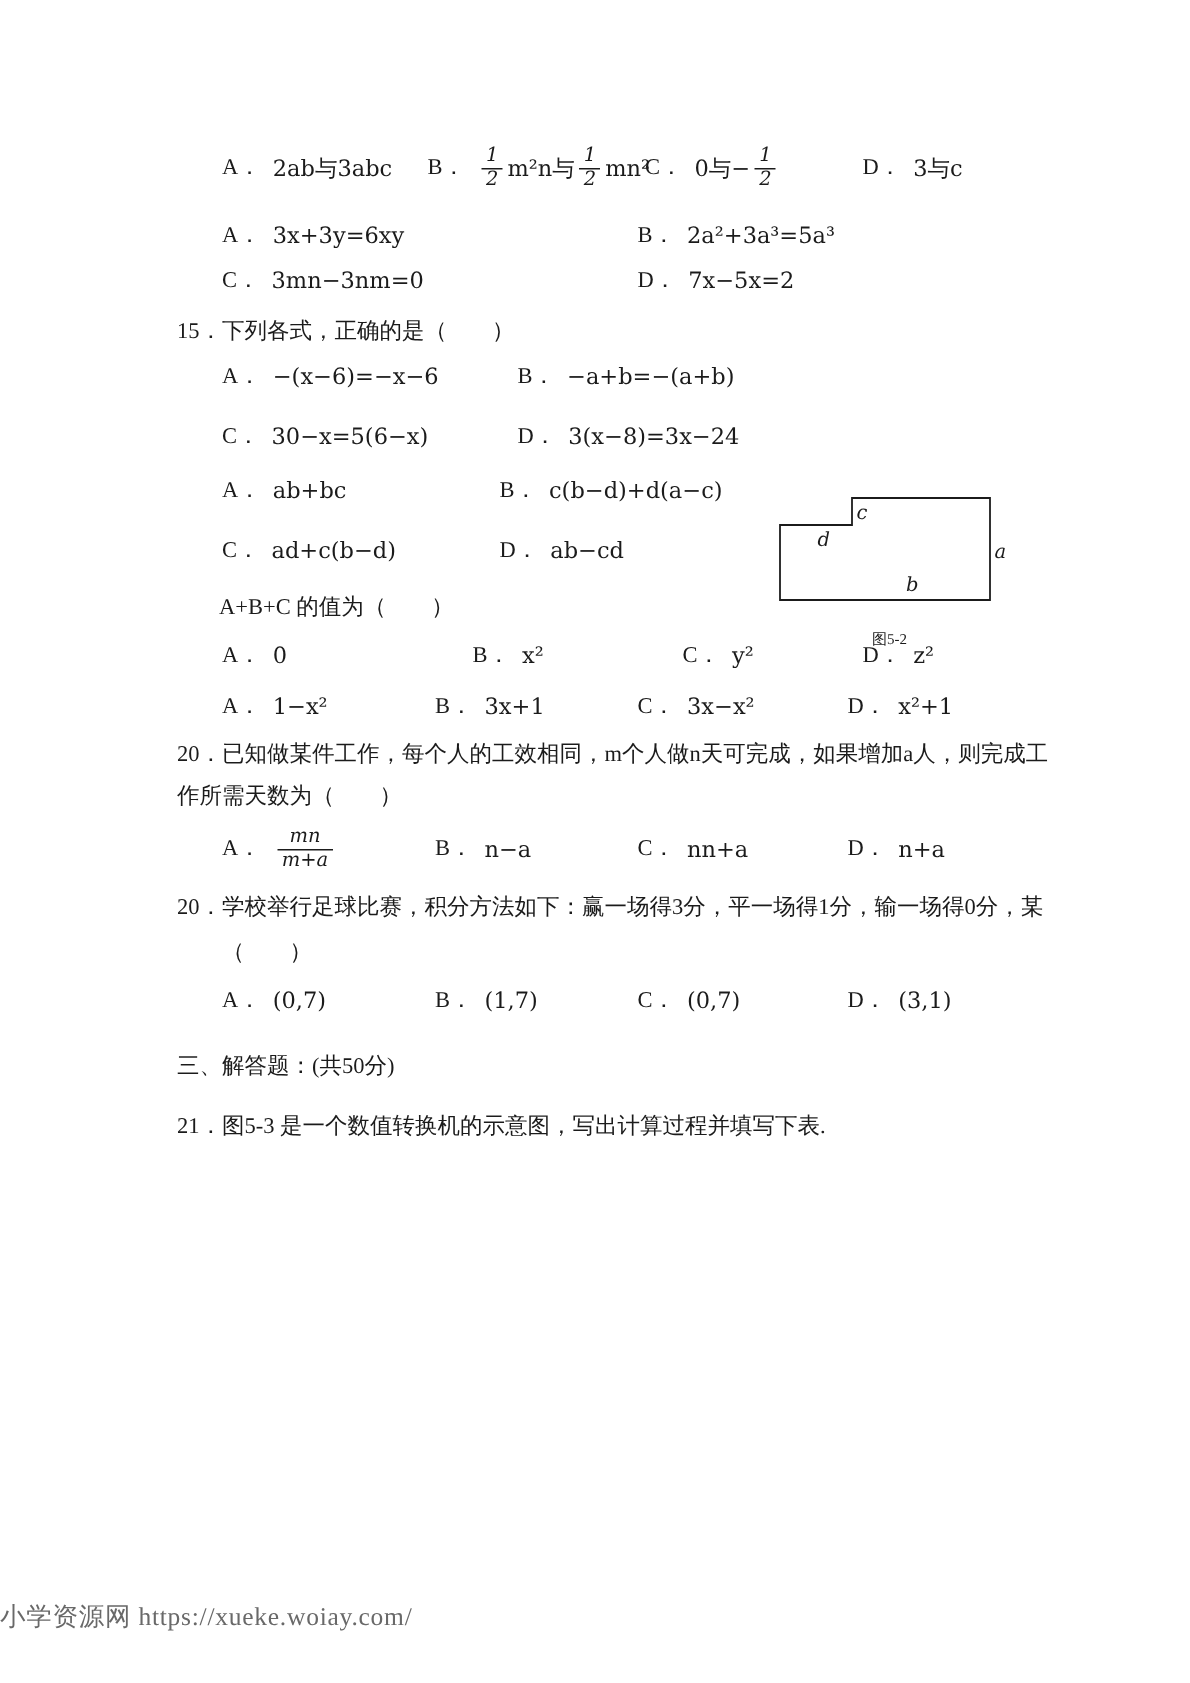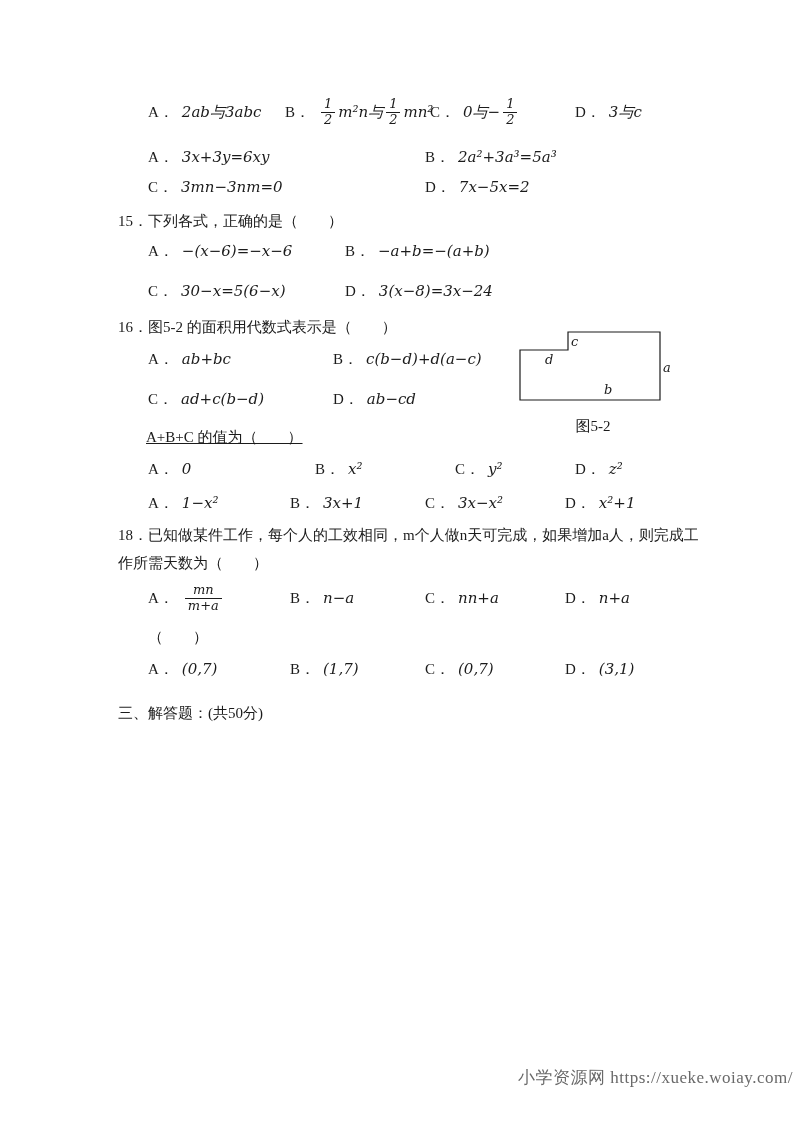--- a/index.html
+++ b/index.html
@@ -8,42 +8,42 @@
     position:relative;
     width:793px; height:1122px;
     background:#ffffff;
     font-family:"Liberation Serif","DejaVu Serif",serif;
     color:#1b1b1b;
     font-size:15px;
     overflow:hidden;
   }
   .content { position:absolute; left:118px; top:90px; width:562px; }
   .line { line-height:22px; white-space:nowrap; }
-  .m { font-style:italic; font-family:"DejaVu Serif",serif; }
+  .m { font-family:"DejaVu Serif",serif; }
   .olab { margin-right:8px; display:inline-block; }
   .opts { padding-left:30px; display:flex; align-items:center; line-height:22px; }
   .opt { display:inline-flex; align-items:center; white-space:nowrap; }
   .w137{width:137px} .w145{width:145px} .w277{width:277px} .w197{width:197px}
   .w185{width:185px} .w167{width:167px} .w140{width:140px} .w120{width:120px}
   .w142{width:142px} .w135{width:135px}
   .tall { min-height:44px; }
   .frac { display:inline-flex; flex-direction:column; align-items:center; line-height:1.1; font-size:13px; margin:0 3px; text-align:center; font-style:italic; font-family:"DejaVu Serif",serif; }
   .frac .fden { border-top:1px solid #1b1b1b; padding:0 3px; }
   .frac .fnum { padding:0 3px; }
-  .ind28 { padding-left:28px;text-decoration:underline; }
+  .ind28 { padding-left:28px; }
   .ind30 { padding-left:30px; }
   .mb2{margin-bottom:2px}.mb6{margin-bottom:6px}.mb8{margin-bottom:8px}
   .mb10{margin-bottom:10px}.mb12{margin-bottom:12px}.mb14{margin-bottom:14px}
   .mb16{margin-bottom:16px}.mb18{margin-bottom:18px}.mb22{margin-bottom:22px}
   .figure { position:absolute; left:518px; top:330px; width:155px; }
   .figure svg text { font-size:13px; font-style:italic; font-family:"DejaVu Serif",serif; fill:#1b1b1b; }
-  .figcaption { width:150px; text-align:center; margin-top:10px; font-size:15px; line-height:20px; }
+  .figcaption { width:150px; text-align:center; margin-top:10px; font-size:10px; line-height:20px; }
   .footer {
     position:absolute; left:0; right:0; top:1066px;
-    text-align:right; color:#696969; font-size:17px; letter-spacing:0.5px;
+    text-align:left; color:#696969; font-size:17px; letter-spacing:0.5px;
   }
 </style>
 </head>
 <body>
 
 <div class="page">
 
   <div class="content">
 
     <div class="opts tall mb12">
@@ -114,21 +114,20 @@
       <span class="opt w197">
         <span class="olab">C．</span>
         <span class="m">30−x=5(6−x)</span>
       </span>
       <span class="opt">
         <span class="olab">D．</span>
         <span class="m">3(x−8)=3x−24</span>
       </span>
     </div>
 
-    <div class="line mb10">16．图5-2 的面积用代数式表示是（　　）</div>
     <div class="opts mb18">
       <span class="opt w185">
         <span class="olab">A．</span>
         <span class="m">ab+bc</span>
       </span>
       <span class="opt">
         <span class="olab">B．</span>
         <span class="m">c(b−d)+d(a−c)</span>
       </span>
     </div>
@@ -175,21 +174,21 @@
       <span class="opt w140">
         <span class="olab">C．</span>
         <span class="m">3x−x²</span>
       </span>
       <span class="opt">
         <span class="olab">D．</span>
         <span class="m">x²+1</span>
       </span>
     </div>
 
-    <div class="line mb6">18．已知做某件工作，每个人的工效相同，m个人做n天可完成，如果增加a人，则完成工</div>
+    <div class="line mb6">20．已知做某件工作，每个人的工效相同，m个人做n天可完成，如果增加a人，则完成工</div>
     <div class="line mb2">作所需天数为（　　）</div>
     <div class="opts tall mb6">
       <span class="opt w142">
         <span class="olab">A．</span>
         <span class="frac">
             <span class="fnum">mn</span>
             <span class="fden">m+a</span>
           </span>
       </span>
       <span class="opt w135">
@@ -199,20 +198,21 @@
       <span class="opt w140">
         <span class="olab">C．</span>
         <span class="m">nn+a</span>
       </span>
       <span class="opt">
         <span class="olab">D．</span>
         <span class="m">n+a</span>
       </span>
     </div>
 
+    <div class="line mb8">20．学校举行足球比赛，积分方法如下：赢一场得3分，平一场得1分，输一场得0分，某</div>
     <div class="line ind30 mb10">（　　）</div>
     <div class="opts mb22">
       <span class="opt w142">
         <span class="olab">A．</span>
         <span class="m">(0,7)</span>
       </span>
       <span class="opt w135">
         <span class="olab">B．</span>
         <span class="m">(1,7)</span>
       </span>
@@ -221,20 +221,21 @@
         <span class="m">(0,7)</span>
       </span>
       <span class="opt">
         <span class="olab">D．</span>
         <span class="m">(3,1)</span>
       </span>
     </div>
 
     <div class="line mb18">三、解答题：(共50分)</div>
 
+    <div class="line">21．图5-3 是一个数值转换机的示意图，写出计算过程并填写下表.</div>
 
   </div>
 
   <div class="figure">
     <svg width="155" height="72" viewBox="0 0 155 72">
       <polygon points="2,20 50,20 50,2 142,2 142,70 2,70" fill="none" stroke="#1b1b1b" stroke-width="1.2"></polygon>
       <text x="53" y="16">c</text>
       <text x="27" y="34">d</text>
       <text x="145" y="42">a</text>
       <text x="86" y="64">b</text>

